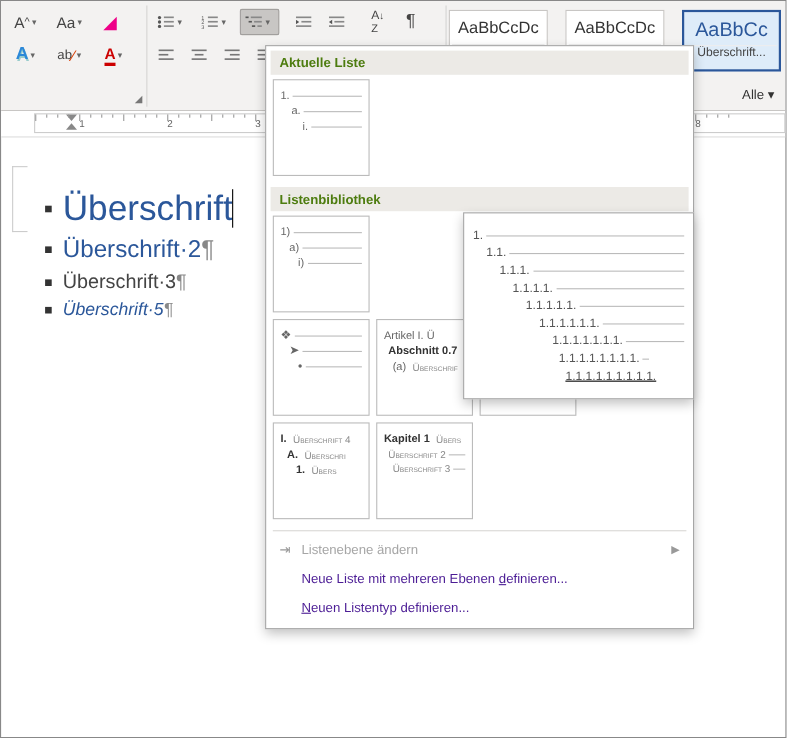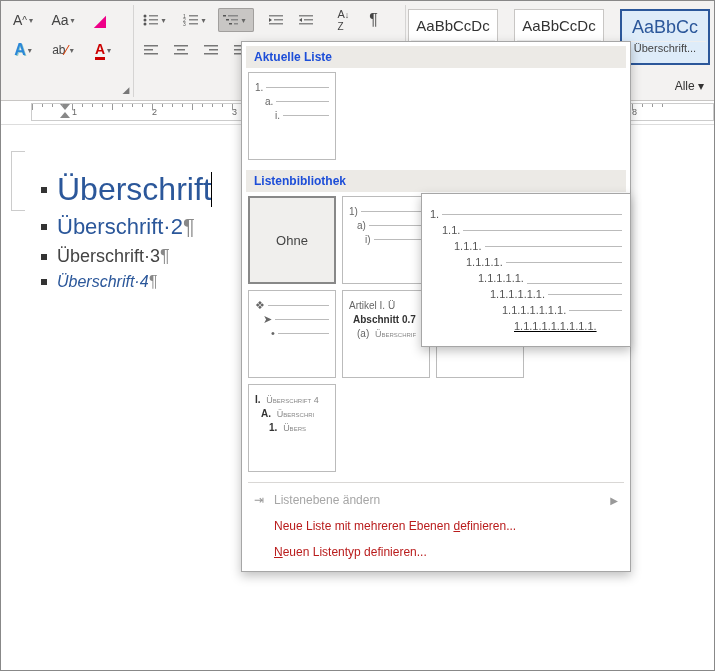--- a/index.html
+++ b/index.html
@@ -38,40 +38,40 @@
   .bullet { width:6px; height:6px; background:#333; margin-right:10px; flex-shrink:0; }
   .h1 { font-size:32px; color:#2b579a; font-weight:400; }
   .h2 { font-size:22px; color:#2b579a; }
   .h3 { font-size:18px; color:#444; }
   .h4 { font-size:16px; color:#2b579a; font-style:italic; }
   .para-mark { color:#888; font-family: inherit; }
   .cursor { display:inline-block; width:1px; height:1.1em; background:#000; vertical-align:text-bottom; margin-left:-1px; }
   
   
   .dropdown { position:absolute; left:240px; top:40px; width:390px; background:#fff; border:1px solid #a6a6a6; box-shadow:0 4px 10px rgba(0,0,0,.25); z-index:10; padding-bottom:6px; }
-  .dd-heading { background:#eceae6; font-size:12px; font-weight:600; color:#1d4ed8; padding:4px 8px; margin:4px; }
+  .dd-heading { background:#eceae6; font-size:12px; font-weight:600; color:#4d7c0f; padding:4px 8px; margin:4px; }
   .dd-section { padding: 0 6px 6px 6px; }
   .tile-row { display:flex; gap:6px; flex-wrap:wrap; }
   .tile { width:88px; height:88px; border:1px solid #bbb; background:#fff; padding:6px 6px; overflow:hidden; cursor:pointer; font-size:10px; color:#555; position:relative; }
   .tile.selected { border:2px solid #888; background:#f0efed; }
   .tile .ohne { position:absolute; inset:0; display:flex; align-items:center; justify-content:center; font-size:13px; color:#444; }
   .tile-line { display:flex; align-items:center; margin: 3px 0; }
   .tile-label { flex-shrink:0; margin-right:3px; font-size:10px; color:#666; white-space:nowrap; }
   .tile-rule { height:1px; background:#bbb; flex:1; }
   .tile .sym { font-size:11px; line-height:1; }
   .tile-heading-small { font-size:9px; color:#888; font-variant:small-caps; }
   .tile-strong { font-weight:bold; color:#333; }
   
   
   .tooltip { position:absolute; left:420px; top:192px; width:210px; border:1px solid #a6a6a6; background:#fff; box-shadow:0 4px 10px rgba(0,0,0,.25); padding:10px 8px; z-index:20; }
   .tooltip .tile-line { margin:4px 0; }
   .tooltip .tile-label { font-size:11px; color:#555; }
   
   
-  .cmd-row { display:flex; align-items:center; padding: 6px 12px; font-size:12px; color:#b91c1c; cursor:pointer; }
+  .cmd-row { display:flex; align-items:center; padding: 6px 12px; font-size:12px; color:#4c1d95; cursor:pointer; }
   .cmd-row.disabled { color:#a6a6a6; cursor:default; }
   .cmd-ico { width:20px; font-size:12px; color:#999; }
   .cmd-arrow { margin-left:auto; color:#999; font-size:10px; }
   .sep { height:1px; background:#d9d7d5; margin:4px 6px; }
   .accel { text-decoration: underline; }
   
   .alle { position:absolute; right:10px; top:78px; font-size:12px; color:#333; cursor:pointer; }
 </style>
 </head>
 <body>
@@ -311,21 +311,21 @@
   <div class="doc-line">
     <div class="bullet"></div>
     <span class="h2"><span>Überschrift·2</span><span class="para-mark">¶</span></span>
   </div>
   <div class="doc-line">
     <div class="bullet"></div>
     <span class="h3"><span>Überschrift·3</span><span class="para-mark">¶</span></span>
   </div>
   <div class="doc-line">
     <div class="bullet"></div>
-    <span class="h4"><span>Überschrift·4</span><span class="para-mark">¶</span></span>
+    <span class="h4"><span>Überschrift·5</span><span class="para-mark">¶</span></span>
   </div>
 </div>
 
 <div class="dropdown">
   <div class="dd-heading">Aktuelle Liste</div>
   <div class="dd-section">
     <div class="tile">
       <div class="tile-line">
           <span class="tile-label">1.</span>
           <span class="tile-rule"></span>
@@ -337,23 +337,20 @@
       <div class="tile-line" style="padding-left:20px;">
           <span class="tile-label">i.</span>
           <span class="tile-rule"></span>
         </div>
     </div>
   </div>
 
   <div class="dd-heading">Listenbibliothek</div>
   <div class="dd-section">
     <div class="tile-row">
-      <div class="tile selected">
-        <div class="ohne">Ohne</div>
-      </div>
       <div class="tile">
         <div class="tile-line">
             <span class="tile-label">1)</span>
             <span class="tile-rule"></span>
           </div>
         <div class="tile-line" style="padding-left:8px;">
             <span class="tile-label">a)</span>
             <span class="tile-rule"></span>
           </div>
         <div class="tile-line" style="padding-left:16px;">
@@ -392,20 +389,31 @@
         <div class="tile-line"><span class="tile-label tile-strong">1</span>&nbsp;<span class="tile-heading-small">Überschrift</span></div>
         <div class="tile-line" style="padding-left:4px;"><span class="tile-label tile-strong">1.1</span>&nbsp;<span class="tile-heading-small">Überschrift</span></div>
         <div class="tile-line" style="padding-left:8px;"><span class="tile-label tile-strong">1.1.1</span>&nbsp;<span class="tile-heading-small">Überschr</span></div>
       </div>
     </div>
     <div class="tile-row" style="margin-top:6px;">
       <div class="tile">
         <div class="tile-line"><span class="tile-label tile-strong">I.</span>&nbsp;<span class="tile-heading-small">Überschrift 4</span></div>
         <div class="tile-line" style="padding-left:6px;"><span class="tile-label tile-strong">A.</span>&nbsp;<span class="tile-heading-small">Überschri</span></div>
         <div class="tile-line" style="padding-left:14px;"><span class="tile-label tile-strong">1.</span>&nbsp;<span class="tile-heading-small">Übers</span></div>
+      </div>
+      <div class="tile">
+        <div class="tile-line"><span class="tile-label tile-strong">Kapitel 1</span>&nbsp;<span class="tile-heading-small">Übers</span></div>
+        <div class="tile-line" style="padding-left:4px;">
+            <span class="tile-heading-small">Überschrift 2</span>
+            <span class="tile-rule" style="margin-left:3px;"></span>
+          </div>
+        <div class="tile-line" style="padding-left:8px;">
+            <span class="tile-heading-small">Überschrift 3</span>
+            <span class="tile-rule" style="margin-left:3px;"></span>
+          </div>
       </div>
     </div>
   </div>
 
   <div class="sep"></div>
   <div class="cmd-row disabled">
     <span class="cmd-ico">⇥</span>
     <span>Listenebene ändern</span>
     <span class="cmd-arrow">▶</span>
   </div>
@@ -429,28 +437,32 @@
       <span class="tile-rule"></span>
     </div>
   <div class="tile-line" style="padding-left:24px;">
       <span class="tile-label">1.1.1.</span>
       <span class="tile-rule"></span>
     </div>
   <div class="tile-line" style="padding-left:36px;">
       <span class="tile-label">1.1.1.1.</span>
       <span class="tile-rule"></span>
     </div>
-  <div class="tile-line" style="padding-left:48px;align-items:flex-end;">
+  <div class="tile-line" style="padding-left:48px;">
       <span class="tile-label">1.1.1.1.1.</span>
       <span class="tile-rule"></span>
     </div>
   <div class="tile-line" style="padding-left:60px;">
       <span class="tile-label">1.1.1.1.1.1.</span>
       <span class="tile-rule"></span>
     </div>
   <div class="tile-line" style="padding-left:72px;">
       <span class="tile-label">1.1.1.1.1.1.1.</span>
       <span class="tile-rule"></span>
     </div>
+  <div class="tile-line" style="padding-left:78px;">
+      <span class="tile-label">1.1.1.1.1.1.1.1.</span>
+      <span class="tile-rule" style="flex:0 0 6px;"></span>
+    </div>
   <div class="tile-line" style="padding-left:84px;text-decoration:underline;">
       <span class="tile-label">1.1.1.1.1.1.1.1.1.</span>
     </div>
 </div>
 
 </body></html>

